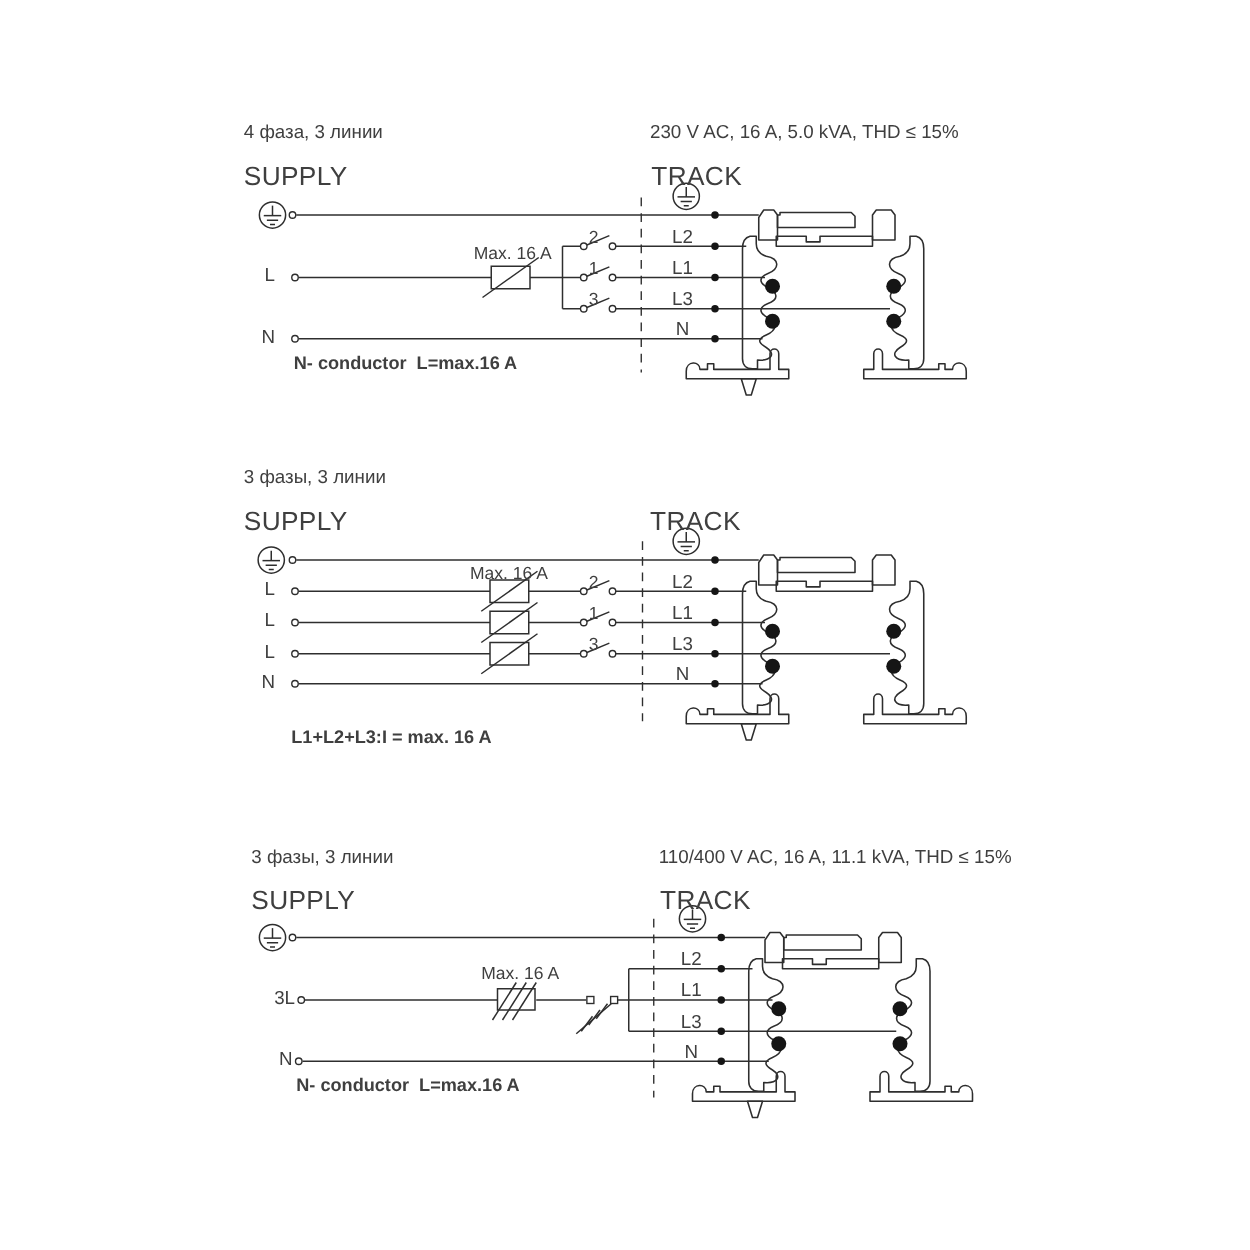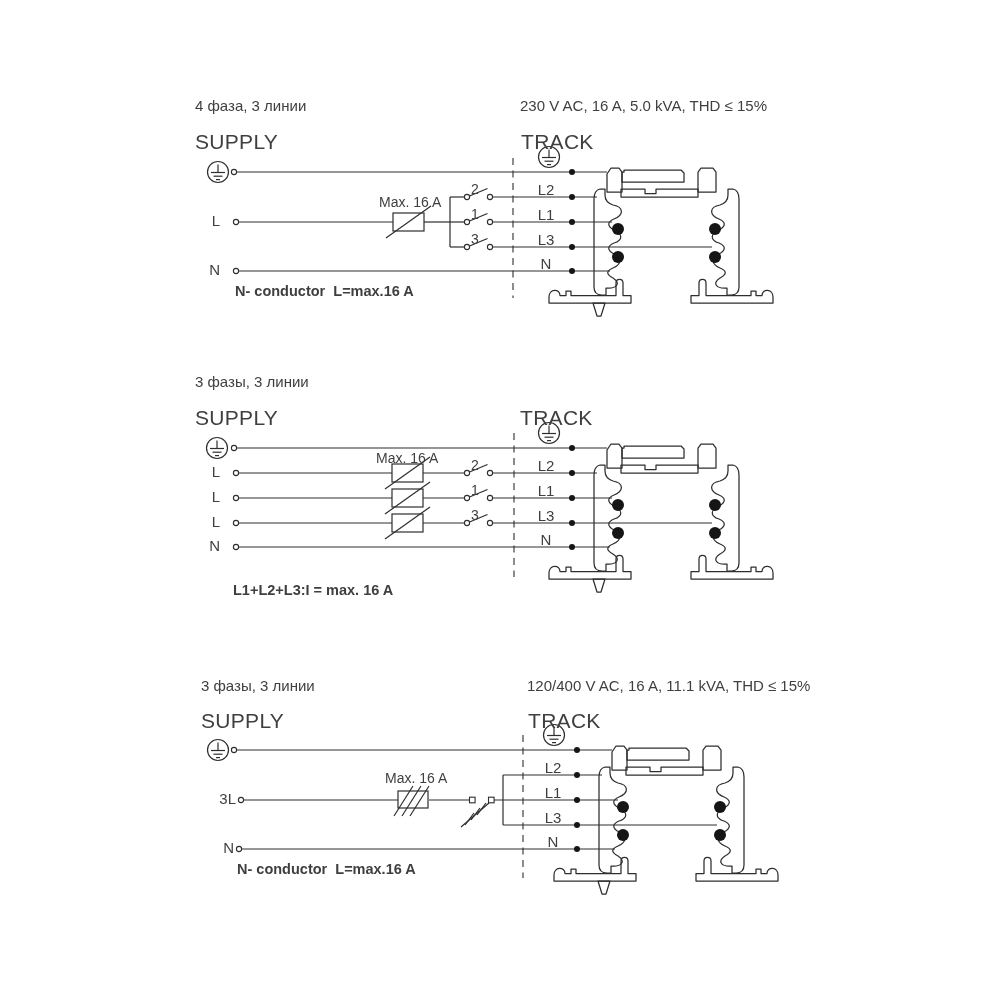--- a/index.html
+++ b/index.html
@@ -199,21 +199,21 @@
   <div class="t swnum" style="left:462px;top:457px;">2</div>
   <div class="t swnum" style="left:462px;top:482px;">1</div>
   <div class="t swnum" style="left:462px;top:507px;">3</div>
   <div class="t tlab" style="left:530px;top:457px;">L2</div>
   <div class="t tlab" style="left:530px;top:482px;">L1</div>
   <div class="t tlab" style="left:530px;top:507px;">L3</div>
   <div class="t tlab" style="left:530px;top:531px;">N</div>
   <div class="t note" style="left:233px;top:582px;">L1+L2+L3:I = max. 16 A</div>
 
   <div class="t hdr" style="left:201px;top:677px;">3 фазы, 3 линии</div>
-  <div class="t hdr" style="left:527px;top:677px;">120/400 V AC, 16 A, 11.1 kVA, THD ≤ 15%</div>
+  <div class="t hdr" style="left:527px;top:677px;">110/400 V AC, 16 A, 11.1 kVA, THD ≤ 15%</div>
   <div class="t cap" style="left:201px;top:709px;">SUPPLY</div>
   <div class="t cap" style="left:528px;top:709px;">TRACK</div>
   <div class="t slab" style="left:194px;top:790px;">3L</div>
   <div class="t slab" style="left:192px;top:839px;">N</div>
   <div class="t maxl" style="left:385px;top:770px;">Max. 16 A</div>
   <div class="t tlab" style="left:537px;top:759px;">L2</div>
   <div class="t tlab" style="left:537px;top:784px;">L1</div>
   <div class="t tlab" style="left:537px;top:809px;">L3</div>
   <div class="t tlab" style="left:537px;top:833px;">N</div>
   <div class="t note" style="left:237px;top:861px;">N- conductor  L=max.16 A</div>

